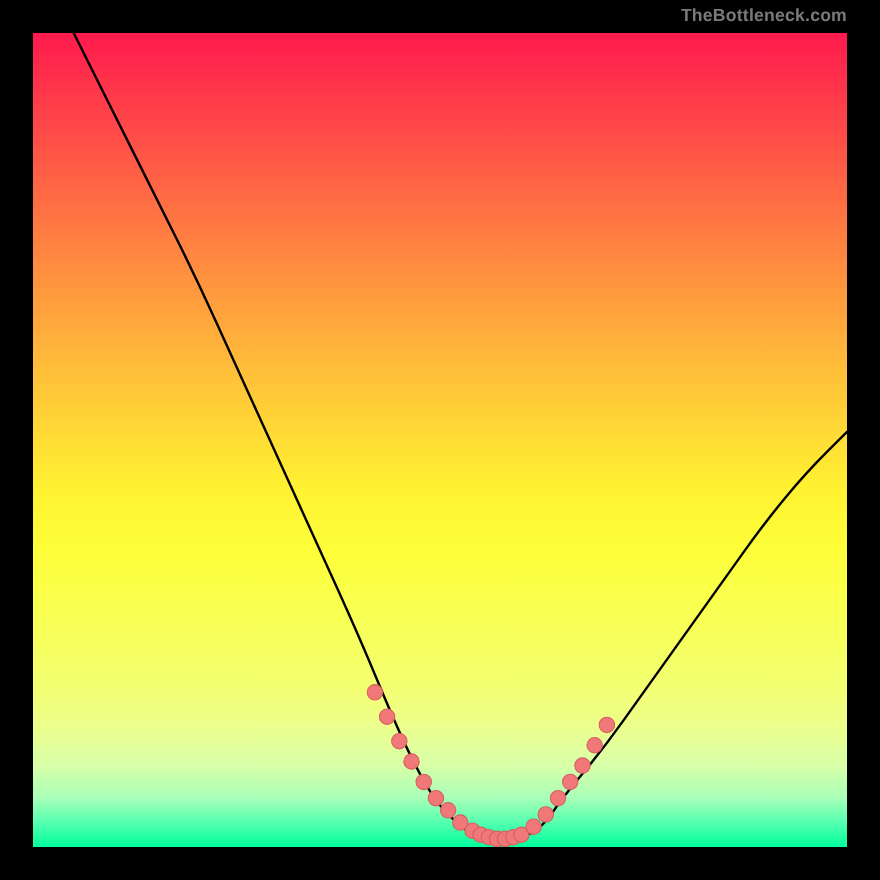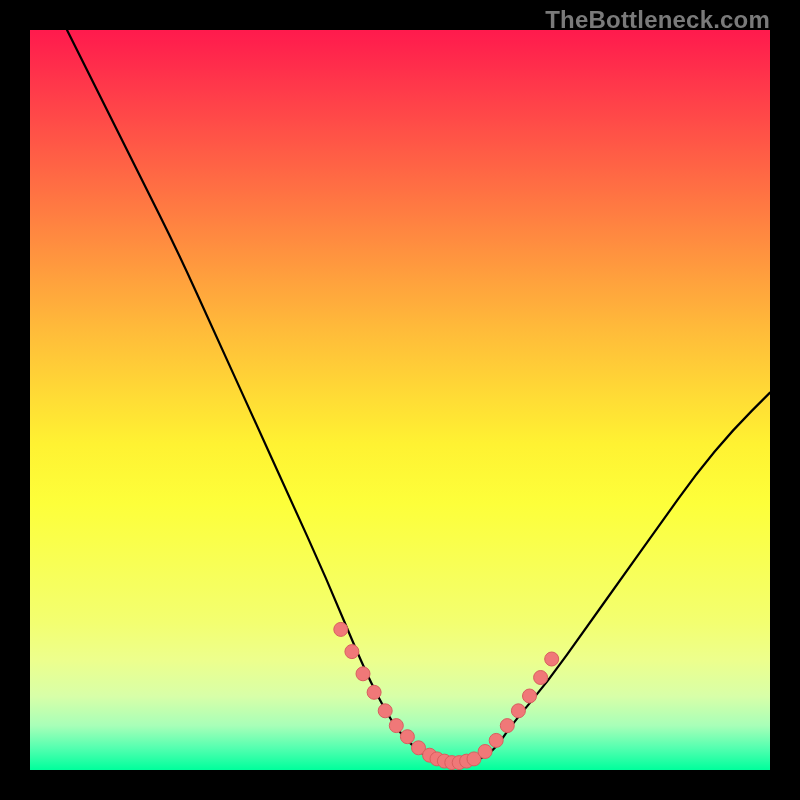--- a/index.html
+++ b/index.html
@@ -32,21 +32,21 @@
       #d8ffa8 90%,
       #a8ffb8 94%,
       #55ffb0 97%,
       #00ff9c 100%);
   }
   .watermark {
     position: absolute;
     top: 6px;
     right: 30px;
     font-family: Arial, Helvetica, sans-serif;
-    font-size: 24px;
+    font-size: 16px;
     font-weight: 600;
     color: #7a7a7a;
     letter-spacing: 0.2px;
     user-select: none;
   }
   svg.curve {
     position: absolute;
     left: 0;
     top: 0;
     width: 740px;

